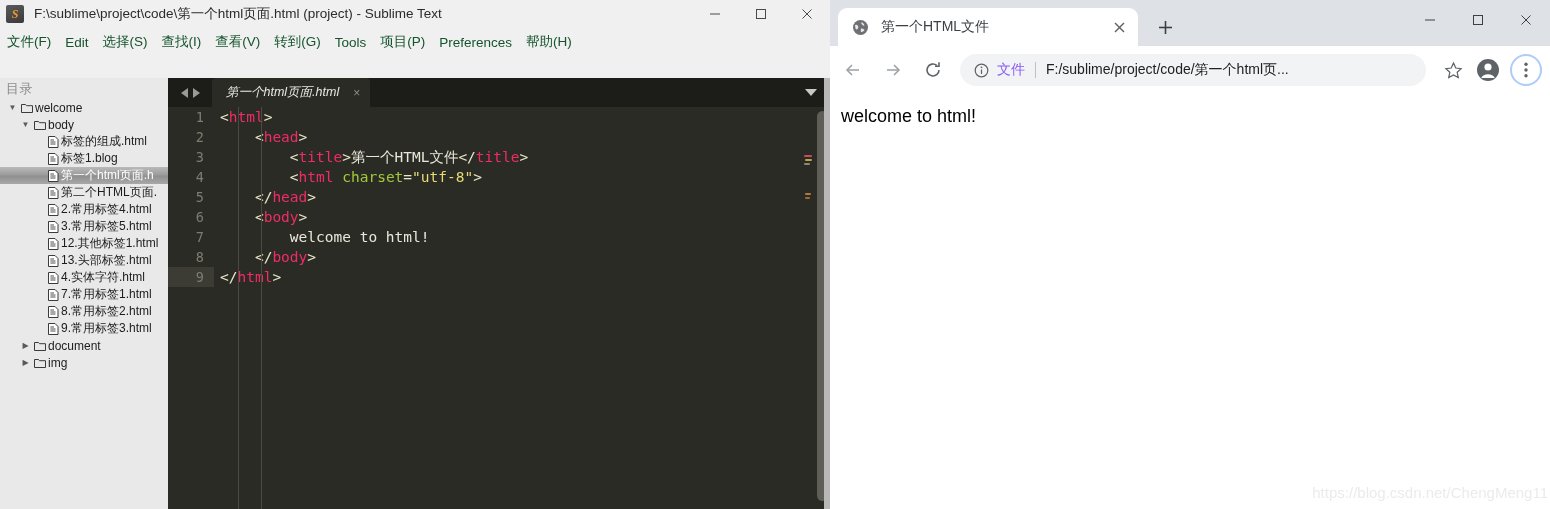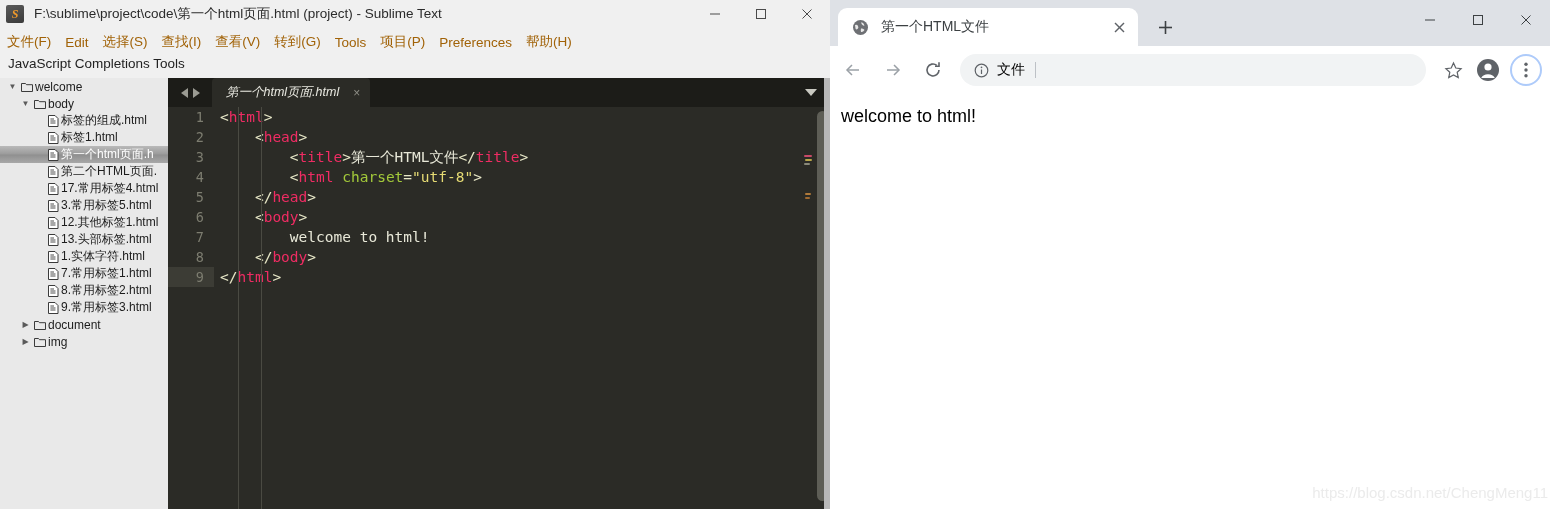--- a/index.html
+++ b/index.html
@@ -72,21 +72,21 @@
   #sublime-menubar {
     position: absolute;
     left: 0; top: 28px;
     width: 830px; height: 28px;
     display: flex;
     align-items: center;
     background: #f0f0f0;
   }
   .menu-item {
     font-size: 13.5px;
-    color: #a16207;
+    color: #14532d;
     padding: 2px 7px;
     white-space: nowrap;
   }
   #sublime-statusline {
     position: absolute;
     left: 0; top: 56px;
     width: 830px; height: 22px;
     font-size: 13.5px;
     color: #222;
     padding-left: 8px;
@@ -377,21 +377,21 @@
     border-radius: 16px;
     display: flex;
     align-items: center;
     padding: 0 14px;
     box-sizing: border-box;
     overflow: hidden;
   }
   #omnibox-info-icon { flex: 0 0 auto; margin-right: 8px; display:flex; }
   #omnibox-scheme {
     font-size: 14px;
-    color: #000000;
+    color: #8b5cf6;
     white-space: nowrap;
     flex: 0 0 auto;
   }
   #omnibox-divider {
     width: 1px; height: 16px;
     background: #bdc1c6;
     margin: 0 10px;
     flex: 0 0 auto;
   }
   #omnibox-url {
@@ -475,23 +475,23 @@
       <div class="menu-item">选择(S)</div>
       <div class="menu-item">查找(I)</div>
       <div class="menu-item">查看(V)</div>
       <div class="menu-item">转到(G)</div>
       <div class="menu-item">Tools</div>
       <div class="menu-item">项目(P)</div>
       <div class="menu-item">Preferences</div>
       <div class="menu-item">帮助(H)</div>
     </div>
 
-  <div id="sublime-statusline">JavaScript Completions Tools</div>
 
   <div id="sublime-sidebar">
+    <div class="sb-header">目录</div>
     <div id="sidebar-tree-rows">
         <div class="sb-row">
           <span class="sb-arrow">▼</span>
           <span class="sb-ic">
             <svg width="12" height="10" viewBox="0 0 12 10">
               <path d="M0.5 1.5 h4 l1 1.2 h6 v6.8 h-11 z" fill="none" stroke="#3b3b3b" stroke-width="1"></path>
             </svg>
           </span>
           <span class="sb-label">welcome</span>
         </div>
@@ -524,21 +524,21 @@
           <span class="sb-ind" style="width: 13px;"></span>
           <span class="sb-arrow"></span>
           <span class="sb-ic">
             <svg width="11" height="12" viewBox="0 0 11 12">
               <path d="M0.5 0.5 h6.5 l3 3 v8 h-9.5 z" fill="#ffffff" stroke="#3b3b3b" stroke-width="1"></path>
               <line x1="2.4" y1="4" x2="6" y2="4" stroke="#3b3b3b" stroke-width="0.9"></line>
               <line x1="2.4" y1="6" x2="7.5" y2="6" stroke="#3b3b3b" stroke-width="0.9"></line>
               <line x1="2.4" y1="8" x2="7.5" y2="8" stroke="#3b3b3b" stroke-width="0.9"></line>
             </svg>
           </span>
-          <span class="sb-label">标签1.html</span>
+          <span class="sb-label">标签1.blog</span>
         </div>
         <div class="sb-row selected">
           <span class="sb-ind" style="width: 13px;"></span>
           <span class="sb-ind" style="width: 13px;"></span>
           <span class="sb-arrow"></span>
           <span class="sb-ic">
             <svg width="11" height="12" viewBox="0 0 11 12">
               <path d="M0.5 0.5 h6.5 l3 3 v8 h-9.5 z" fill="#ffffff" stroke="#3b3b3b" stroke-width="1"></path>
               <line x1="2.4" y1="4" x2="6" y2="4" stroke="#3b3b3b" stroke-width="0.9"></line>
               <line x1="2.4" y1="6" x2="7.5" y2="6" stroke="#3b3b3b" stroke-width="0.9"></line>
@@ -566,21 +566,21 @@
           <span class="sb-ind" style="width: 13px;"></span>
           <span class="sb-arrow"></span>
           <span class="sb-ic">
             <svg width="11" height="12" viewBox="0 0 11 12">
               <path d="M0.5 0.5 h6.5 l3 3 v8 h-9.5 z" fill="#ffffff" stroke="#3b3b3b" stroke-width="1"></path>
               <line x1="2.4" y1="4" x2="6" y2="4" stroke="#3b3b3b" stroke-width="0.9"></line>
               <line x1="2.4" y1="6" x2="7.5" y2="6" stroke="#3b3b3b" stroke-width="0.9"></line>
               <line x1="2.4" y1="8" x2="7.5" y2="8" stroke="#3b3b3b" stroke-width="0.9"></line>
             </svg>
           </span>
-          <span class="sb-label">17.常用标签4.html</span>
+          <span class="sb-label">2.常用标签4.html</span>
         </div>
         <div class="sb-row">
           <span class="sb-ind" style="width: 13px;"></span>
           <span class="sb-ind" style="width: 13px;"></span>
           <span class="sb-arrow"></span>
           <span class="sb-ic">
             <svg width="11" height="12" viewBox="0 0 11 12">
               <path d="M0.5 0.5 h6.5 l3 3 v8 h-9.5 z" fill="#ffffff" stroke="#3b3b3b" stroke-width="1"></path>
               <line x1="2.4" y1="4" x2="6" y2="4" stroke="#3b3b3b" stroke-width="0.9"></line>
               <line x1="2.4" y1="6" x2="7.5" y2="6" stroke="#3b3b3b" stroke-width="0.9"></line>
@@ -622,21 +622,21 @@
           <span class="sb-ind" style="width: 13px;"></span>
           <span class="sb-arrow"></span>
           <span class="sb-ic">
             <svg width="11" height="12" viewBox="0 0 11 12">
               <path d="M0.5 0.5 h6.5 l3 3 v8 h-9.5 z" fill="#ffffff" stroke="#3b3b3b" stroke-width="1"></path>
               <line x1="2.4" y1="4" x2="6" y2="4" stroke="#3b3b3b" stroke-width="0.9"></line>
               <line x1="2.4" y1="6" x2="7.5" y2="6" stroke="#3b3b3b" stroke-width="0.9"></line>
               <line x1="2.4" y1="8" x2="7.5" y2="8" stroke="#3b3b3b" stroke-width="0.9"></line>
             </svg>
           </span>
-          <span class="sb-label">1.实体字符.html</span>
+          <span class="sb-label">4.实体字符.html</span>
         </div>
         <div class="sb-row">
           <span class="sb-ind" style="width: 13px;"></span>
           <span class="sb-ind" style="width: 13px;"></span>
           <span class="sb-arrow"></span>
           <span class="sb-ic">
             <svg width="11" height="12" viewBox="0 0 11 12">
               <path d="M0.5 0.5 h6.5 l3 3 v8 h-9.5 z" fill="#ffffff" stroke="#3b3b3b" stroke-width="1"></path>
               <line x1="2.4" y1="4" x2="6" y2="4" stroke="#3b3b3b" stroke-width="0.9"></line>
               <line x1="2.4" y1="6" x2="7.5" y2="6" stroke="#3b3b3b" stroke-width="0.9"></line>
@@ -813,20 +813,21 @@
     <div id="omnibox">
       <span id="omnibox-info-icon">
         <svg width="15" height="15" viewBox="0 0 15 15">
           <circle cx="7.5" cy="7.5" r="6.3" fill="none" stroke="#5f6368" stroke-width="1.2"></circle>
           <line x1="7.5" y1="6.6" x2="7.5" y2="11" stroke="#5f6368" stroke-width="1.2"></line>
           <circle cx="7.5" cy="4.3" r="0.85" fill="#5f6368"></circle>
         </svg>
       </span>
       <span id="omnibox-scheme">文件</span>
       <span id="omnibox-divider"></span>
+      <span id="omnibox-url">F:/sublime/project/code/第一个html页...</span>
     </div>
 
     <div class="tb-btn">
       <svg width="19" height="19" viewBox="0 0 20 20">
         <polygon points="10,2.2 12.4,7.4 18,8.1 13.9,11.9 15,17.5 10,14.7 5,17.5 6.1,11.9 2,8.1 7.6,7.4" fill="none" stroke="#5f6368" stroke-width="1.3"></polygon>
       </svg>
     </div>
     <div id="profile-btn">
       <svg width="24" height="24" viewBox="0 0 24 24">
         <circle cx="12" cy="12" r="11" fill="#5f6368"></circle>

